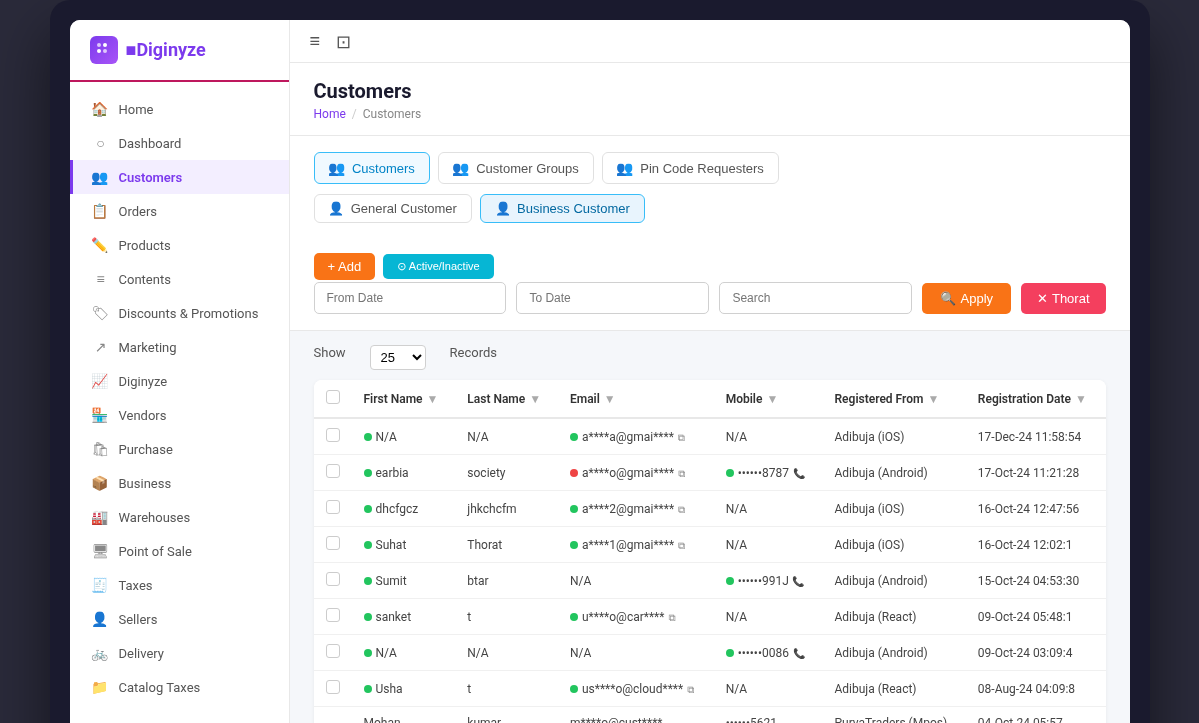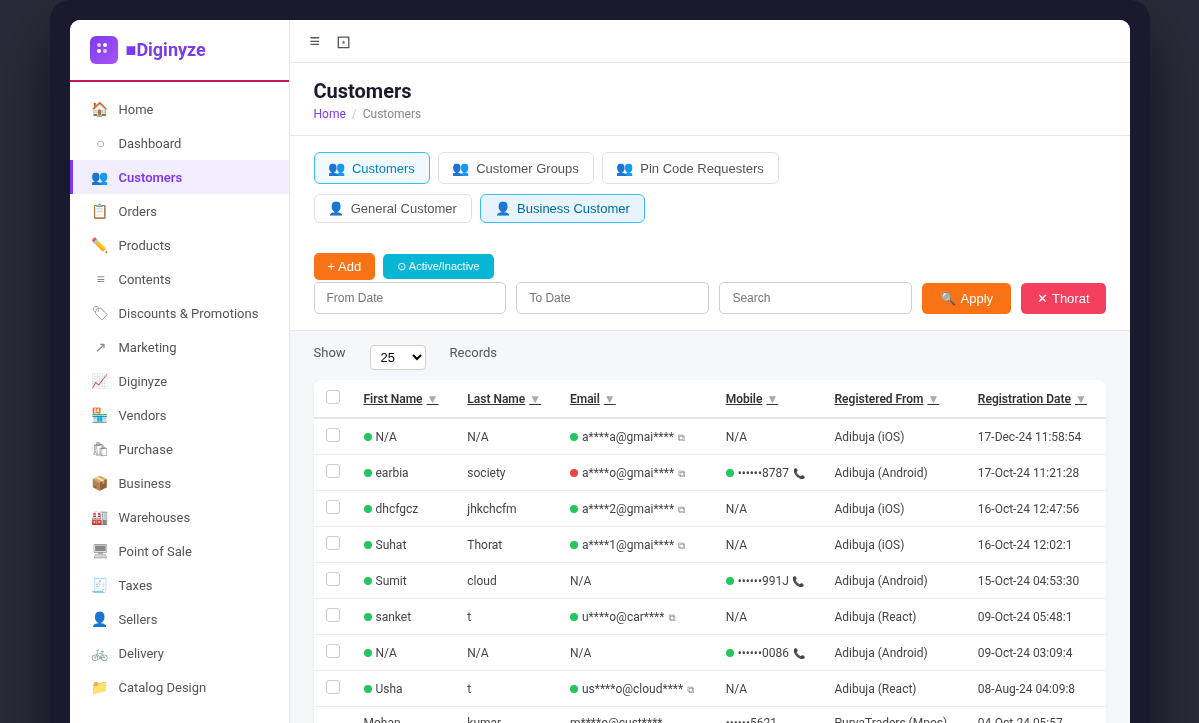--- a/index.html
+++ b/index.html
@@ -289,21 +289,20 @@
     }
     .data-table th {
       background: #fff;
       border-bottom: 2px solid #e8e8e8;
       padding: 10px 12px;
       text-align: left;
       color: #333;
       font-weight: 600;
       font-size: 12px;
       white-space: nowrap;
-      text-decoration: underline;
     }
     .data-table th .sort-icon { color: #aaa; margin-left: 4px; }
     .data-table td {
       padding: 9px 12px;
       border-bottom: 1px solid #f0f0f0;
       color: #444;
       font-size: 12px;
     }
     .data-table tr:last-child td { border-bottom: none; }
     .status-dot {
@@ -412,21 +411,21 @@
             <div class="nav-item">
               <span class="nav-icon">👤</span>
               <span>Sellers</span>
             </div>
             <div class="nav-item">
               <span class="nav-icon">🚲</span>
               <span>Delivery</span>
             </div>
             <div class="nav-item">
               <span class="nav-icon">📁</span>
-              <span>Catalog Design</span>
+              <span>Catalog Taxes</span>
             </div>
           </nav>
       </div>
 
       <div style="flex:1; display:flex; flex-direction:column;">
 
         <div class="topbar">
           <span class="hamburger-icon">≡</span>
           <span class="expand-icon">⊡</span>
         </div>
@@ -545,21 +544,21 @@
                   <td><span class="status-dot green"></span>Suhat</td>
                   <td>Thorat</td>
                   <td><span class="status-dot green"></span>a****1@gmai****<span class="email-copy">⧉</span></td>
                   <td>N/A</td>
                   <td>Adibuja (iOS)</td>
                   <td>16-Oct-24 12:02:1</td>
                 </tr>
                 <tr>
                   <td class="checkbox-cell"><div class="check-box"></div></td>
                   <td><span class="status-dot green"></span>Sumit</td>
-                  <td>cloud</td>
+                  <td>btar</td>
                   <td>N/A</td>
                   <td><span class="status-dot green"></span>••••••991J<span class="phone-icon">📞</span></td>
                   <td>Adibuja (Android)</td>
                   <td>15-Oct-24 04:53:30</td>
                 </tr>
                 <tr>
                   <td class="checkbox-cell"><div class="check-box"></div></td>
                   <td><span class="status-dot green"></span>sanket</td>
                   <td>t</td>
                   <td><span class="status-dot green"></span>u****o@car****<span class="email-copy">⧉</span></td>

